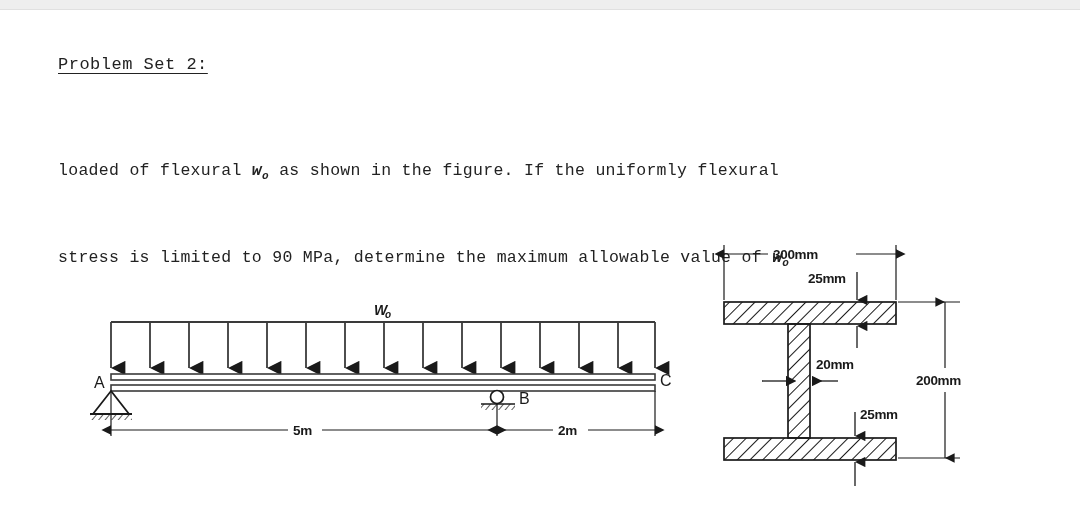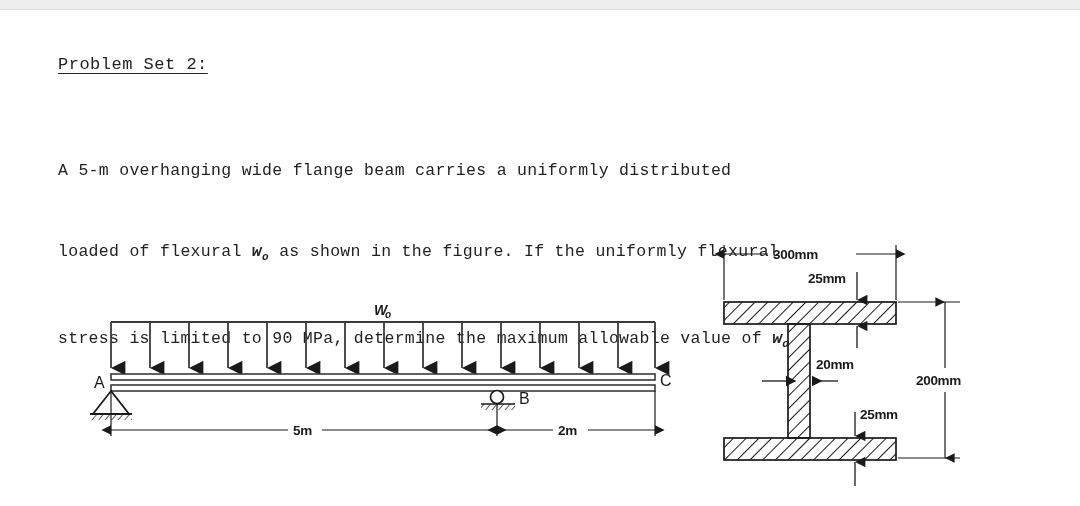--- a/index.html
+++ b/index.html
@@ -97,21 +97,20 @@
 </head>
 <body>
 
 <div id="page">
 
   <div class="top-strip"></div>
 
   <div class="prob-title">Problem Set 2:</div>
 
   <div class="prob-body">
-    <div><span>A 5-m overhanging wide flange beam carries a uniformly distributed</span></div>
     <div><span>loaded of flexural </span><i class="wsym"><span>w</span><sub>o</sub></i><span> as shown in the figure. If the uniformly flexural</span></div>
     <div><span>stress is limited to 90 MPa, determine the maximum allowable value of </span><i class="wsym"><span>w</span><sub>o</sub></i></div>
   </div>
 
   <svg class="figure" viewBox="0 0 1080 506">
     <defs>
 
       <pattern id="hatch" width="9" height="9" patternTransform="rotate(45)" patternUnits="userSpaceOnUse">
         <line x1="0" y1="0" x2="0" y2="9" stroke="#1a1a1a" stroke-width="2"></line>
       </pattern>

